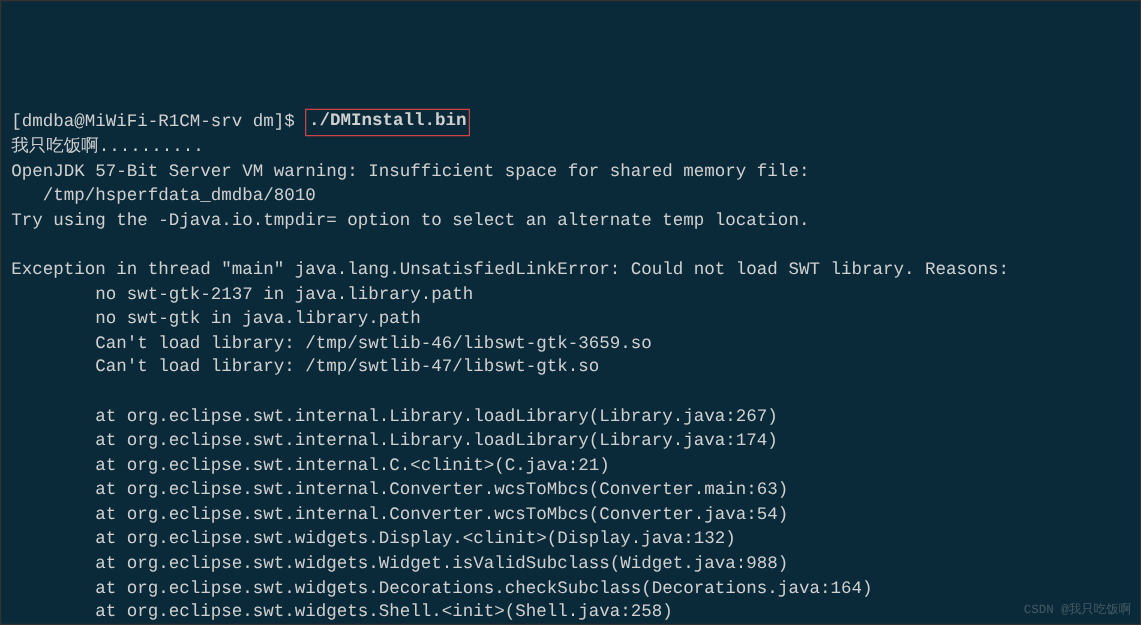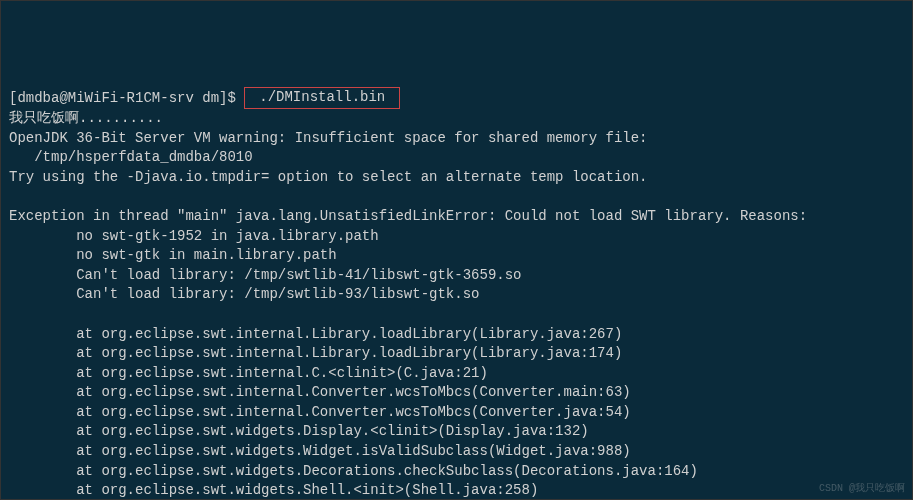--- a/index.html
+++ b/index.html
@@ -22,47 +22,48 @@
     }
     .terminal {
       white-space: pre;
     }
     .prompt-line {
       display: flex;
       align-items: flex-end;
     }
     .highlight-box {
       border: 1px solid #cc4444;
-      padding: 0 14px;
+      padding: 0 2px;
       display: inline-block;
+      font-weight: bold;
     }
     .watermark {
       position: absolute;
       bottom: 4px;
       right: 8px;
       font-size: 10px;
       color: rgba(200,200,200,0.3);
       margin-top: 19px;
     }
   </style>
 </head>
 <body>
 
 
 
 <div class="terminal"><span class="prompt-line"><span>[dmdba@MiWiFi-R1CM-srv dm]$ </span><span class="highlight-box"><span>./DMInstall.bin</span></span></span><span>我只吃饭啊..........</span>
-<span>OpenJDK 36-Bit Server VM warning: Insufficient space for shared memory file:</span>
+<span>OpenJDK 57-Bit Server VM warning: Insufficient space for shared memory file:</span>
 <span>   /tmp/hsperfdata_dmdba/8010</span>
 <span>Try using the -Djava.io.tmpdir= option to select an alternate temp location.</span>
 <span></span>
 <span>Exception in thread "main" java.lang.UnsatisfiedLinkError: Could not load SWT library. Reasons:</span>
-<span>        no swt-gtk-1952 in java.library.path</span>
-<span>        no swt-gtk in main.library.path</span>
-<span>        Can't load library: /tmp/swtlib-41/libswt-gtk-3659.so</span>
-<span>        Can't load library: /tmp/swtlib-93/libswt-gtk.so</span>
+<span>        no swt-gtk-2137 in java.library.path</span>
+<span>        no swt-gtk in java.library.path</span>
+<span>        Can't load library: /tmp/swtlib-46/libswt-gtk-3659.so</span>
+<span>        Can't load library: /tmp/swtlib-47/libswt-gtk.so</span>
 <span></span>
 <span>        at org.eclipse.swt.internal.Library.loadLibrary(Library.java:267)</span>
 <span>        at org.eclipse.swt.internal.Library.loadLibrary(Library.java:174)</span>
 <span>        at org.eclipse.swt.internal.C.&lt;clinit&gt;(C.java:21)</span>
 <span>        at org.eclipse.swt.internal.Converter.wcsToMbcs(Converter.main:63)</span>
 <span>        at org.eclipse.swt.internal.Converter.wcsToMbcs(Converter.java:54)</span>
 <span>        at org.eclipse.swt.widgets.Display.&lt;clinit&gt;(Display.java:132)</span>
 <span>        at org.eclipse.swt.widgets.Widget.isValidSubclass(Widget.java:988)</span>
 <span>        at org.eclipse.swt.widgets.Decorations.checkSubclass(Decorations.java:164)</span>
 <span>        at org.eclipse.swt.widgets.Shell.&lt;init&gt;(Shell.java:258)</span>

